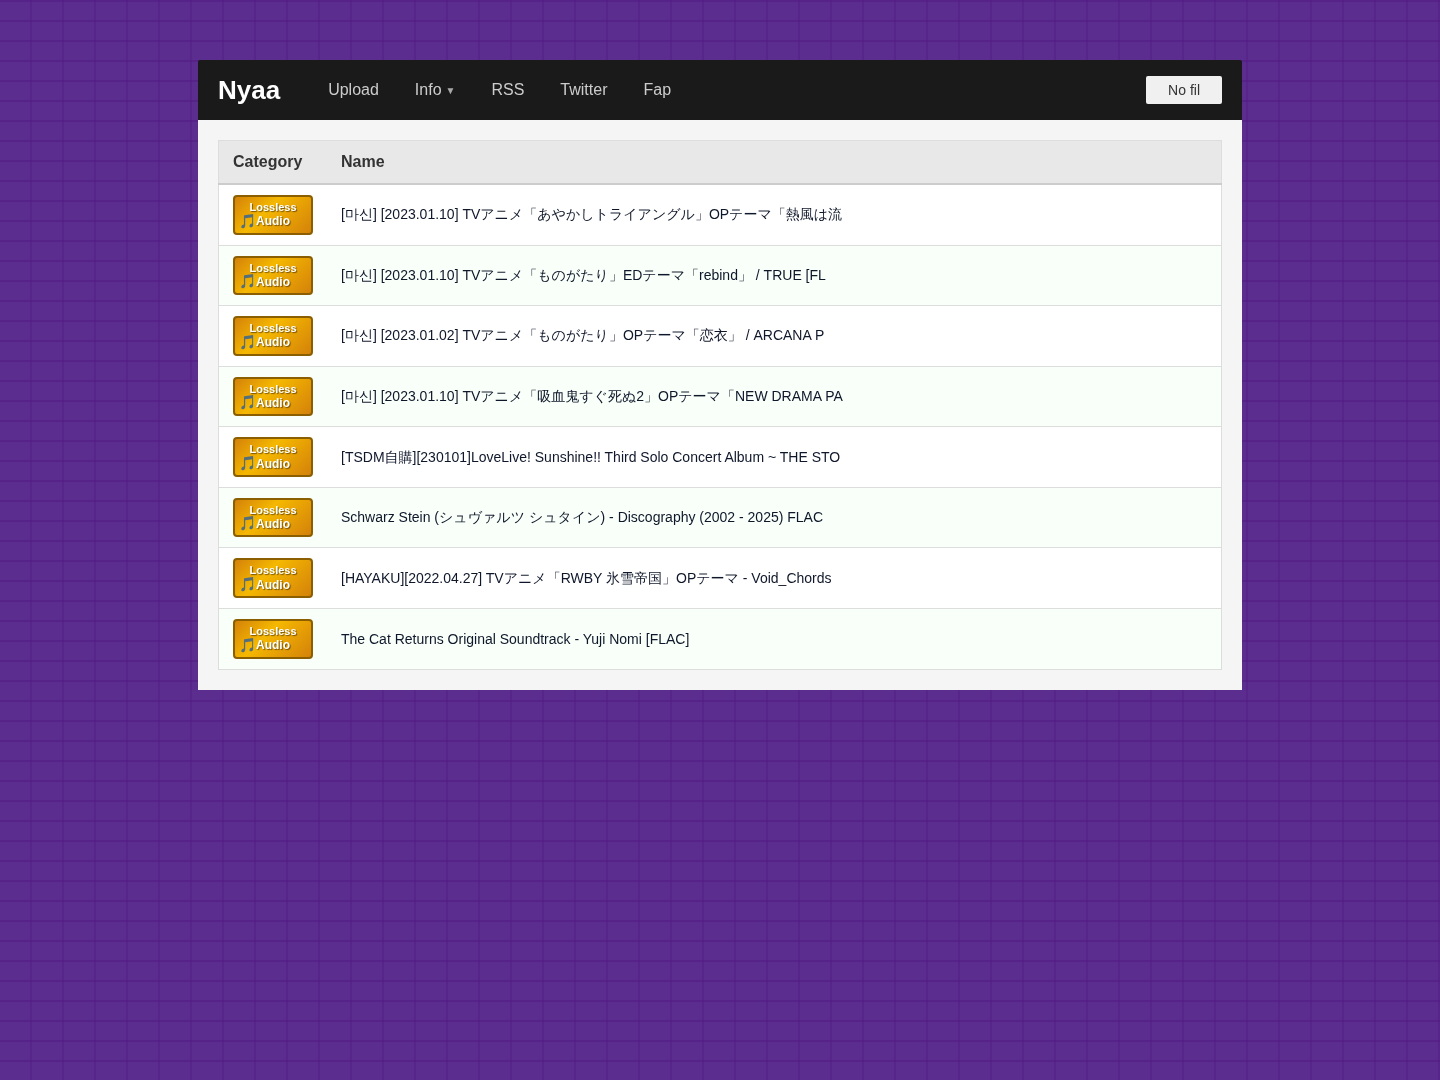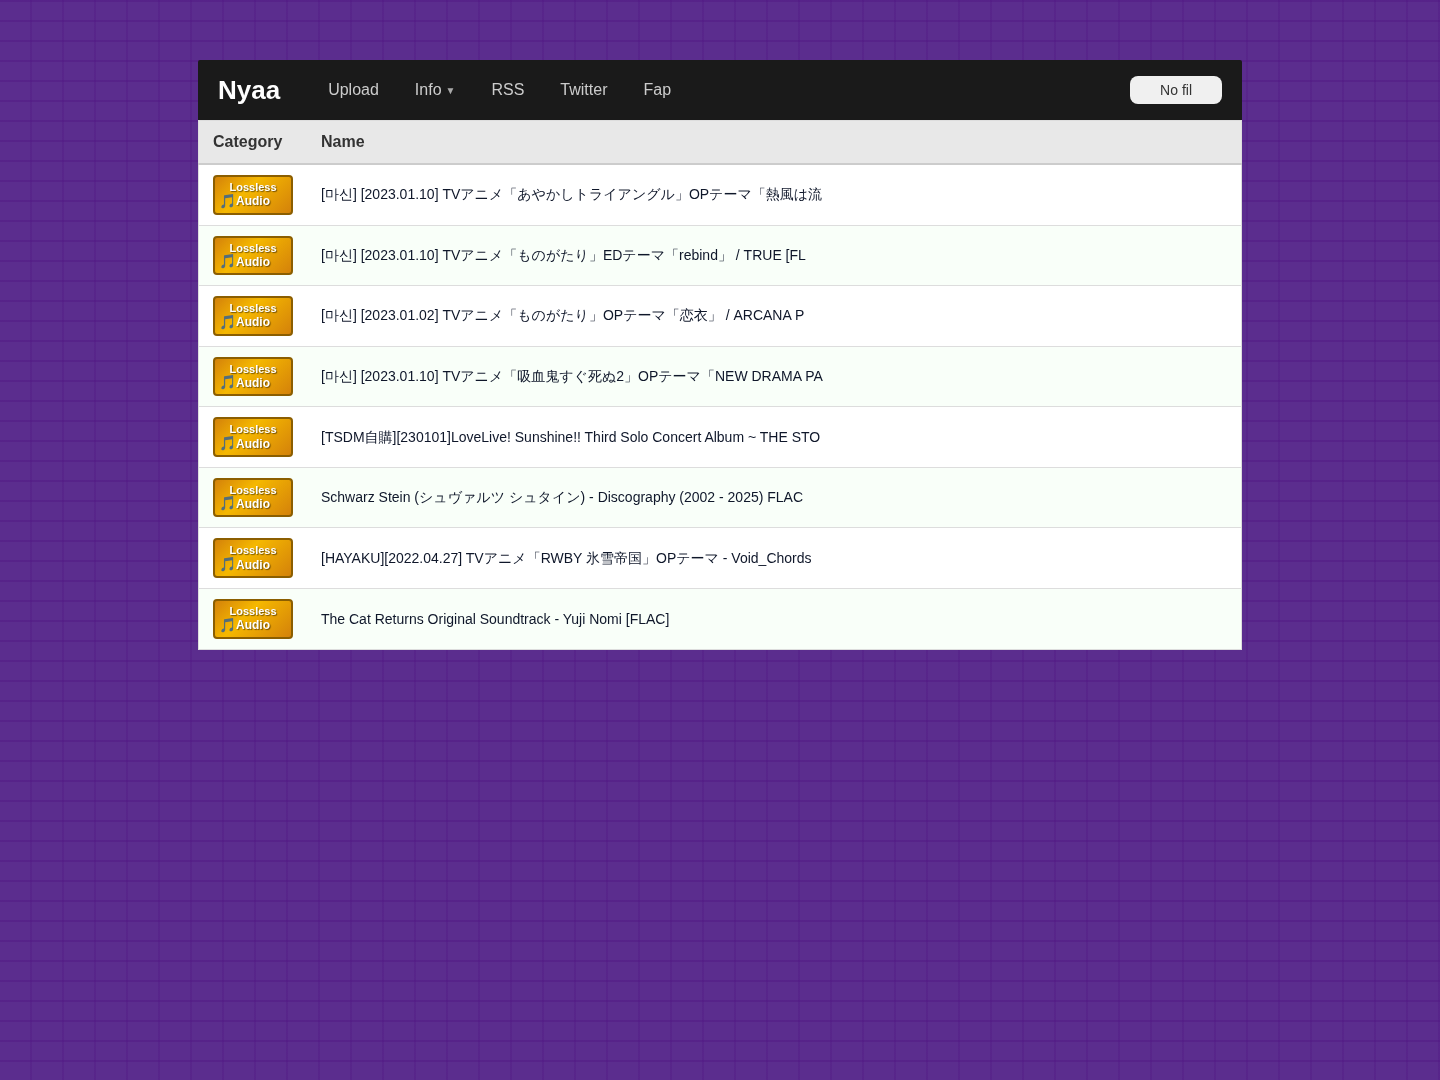--- a/index.html
+++ b/index.html
@@ -87,29 +87,30 @@
     }
 
     .navbar-right {
       margin-left: auto;
     }
 
     .no-filter-btn {
       background-color: #f0f0f0;
       color: #333;
       border: none;
-      padding: 6px 30px;
+      padding: 6px 22px;
       font-size: 14px;
       cursor: pointer;
-      border-radius: 8px;
+      border-radius: 2px;
     }
 
     
     .content-area {
       background-color: #f5f5f5;
+      padding: 20px;
       border-top: none;
     }
 
     
     .torrent-table {
       width: 100%;
       border-collapse: collapse;
       background-color: #ffffff;
       border: 1px solid #ddd;
     }

